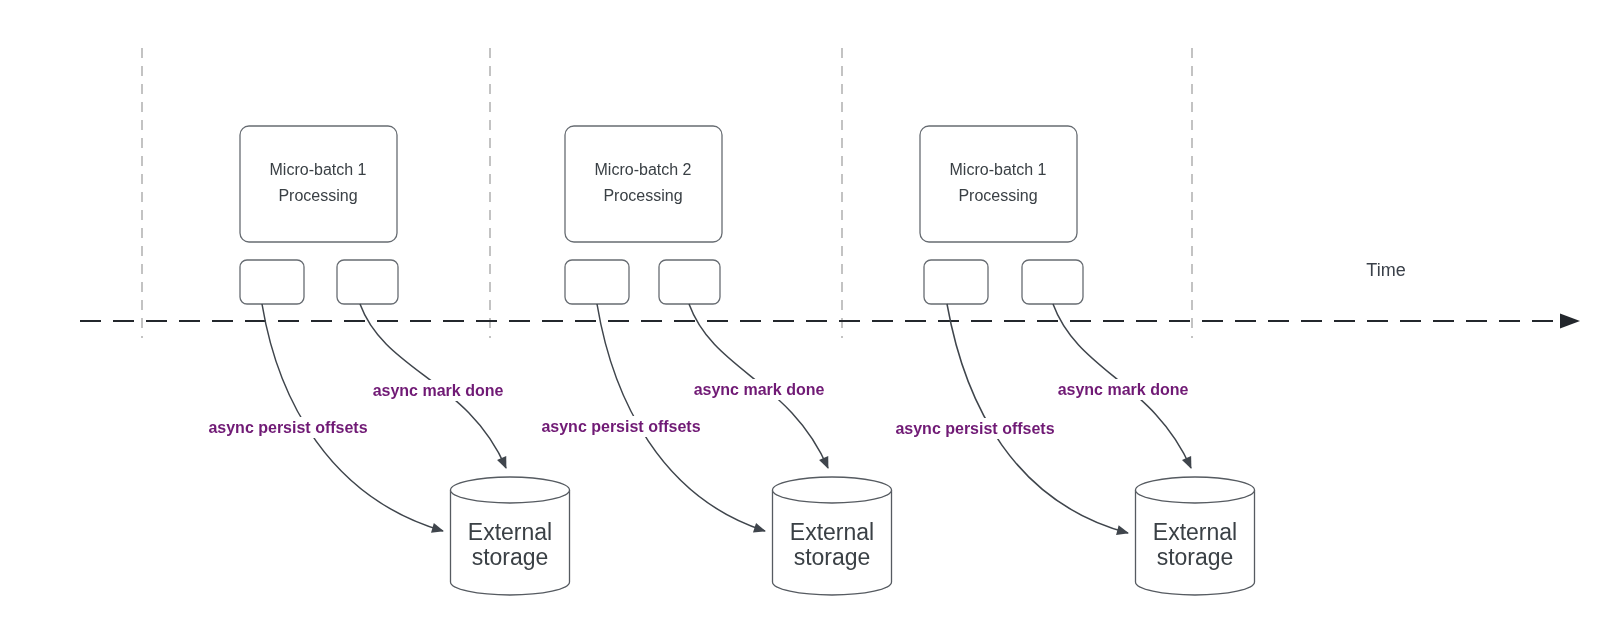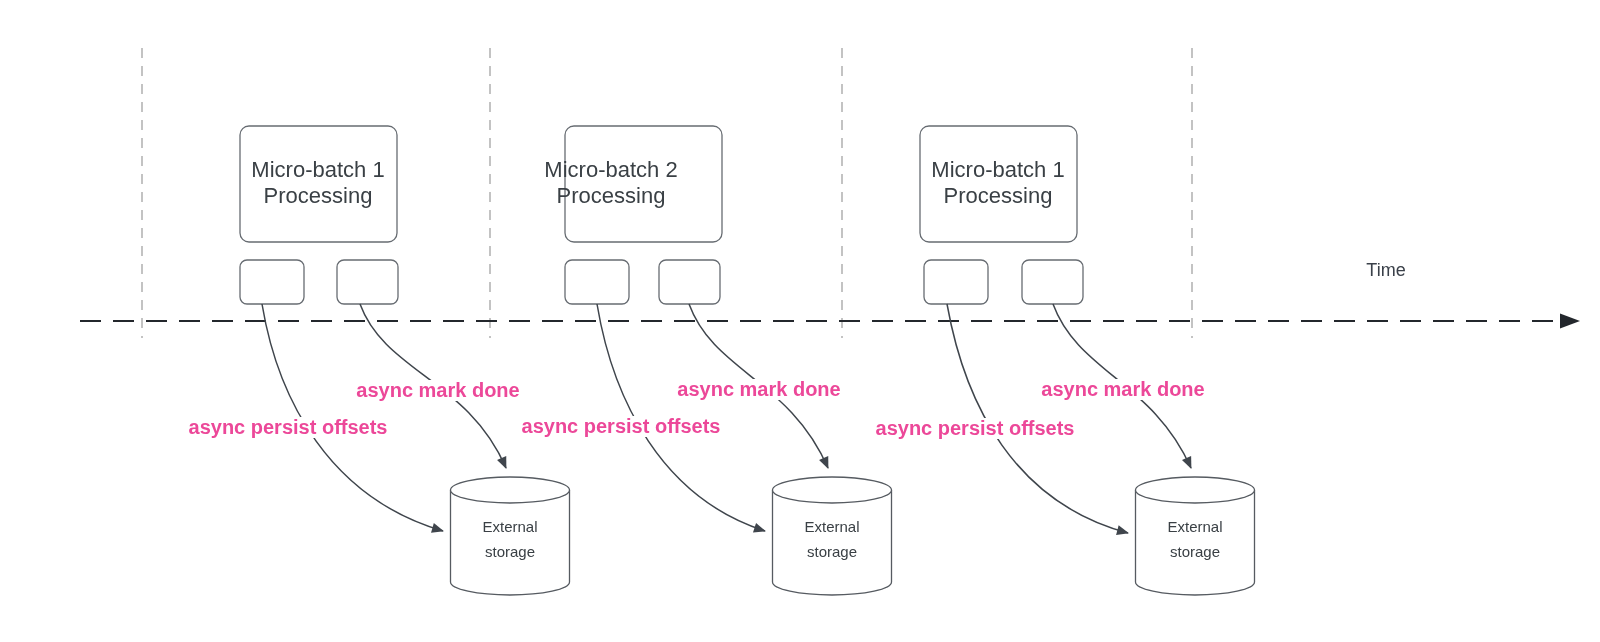--- a/index.html
+++ b/index.html
@@ -21,36 +21,37 @@
     top: 0;
   }
   .txt {
     position: absolute;
     transform: translateX(-50%);
     text-align: center;
     white-space: nowrap;
     color: #3b4045;
   }
   .shape-title {
-    font-size: 22px;
+    font-size: 16px;
     line-height: 26px;
     color: #3a4045;
   }
   .edge-label {
-    font-size: 20px;
+    font-size: 16px;
     font-weight: 700;
     line-height: 19px;
-    color: #ec4899;
+    color: #701a75;
     background: #ffffff;
     padding: 1px 4px;
   }
   .storage-label {
-    font-size: 15px;
+    font-size: 23px;
     line-height: 25px;
     color: #3a4045;
+    margin-top: 6px;
   }
   .time-label {
     font-size: 18px;
     color: #3a4049;
   }
 </style>
 </head>
 <body>
 
 <div class="canvas">
@@ -105,21 +106,21 @@
     <div>Micro-batch 1</div>
     <div>Processing</div>
   </div>
   <div class="txt edge-label" style="left:288px; top:417px;">async persist offsets</div>
   <div class="txt edge-label" style="left:438px; top:380px;">async mark done</div>
   <div class="txt storage-label" style="left:510px; top:514px;">
     <div>External</div>
     <div>storage</div>
   </div>
 
-  <div class="txt shape-title" style="left:611px; top:157px;">
+  <div class="txt shape-title" style="left:643px; top:157px;">
     <div>Micro-batch 2</div>
     <div>Processing</div>
   </div>
   <div class="txt edge-label" style="left:621px; top:416px;">async persist offsets</div>
   <div class="txt edge-label" style="left:759px; top:379px;">async mark done</div>
   <div class="txt storage-label" style="left:832px; top:514px;">
     <div>External</div>
     <div>storage</div>
   </div>
 

